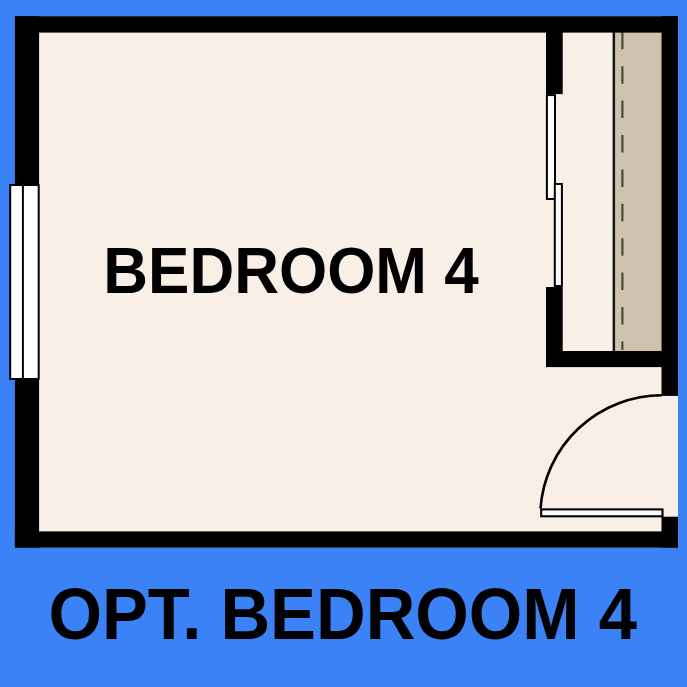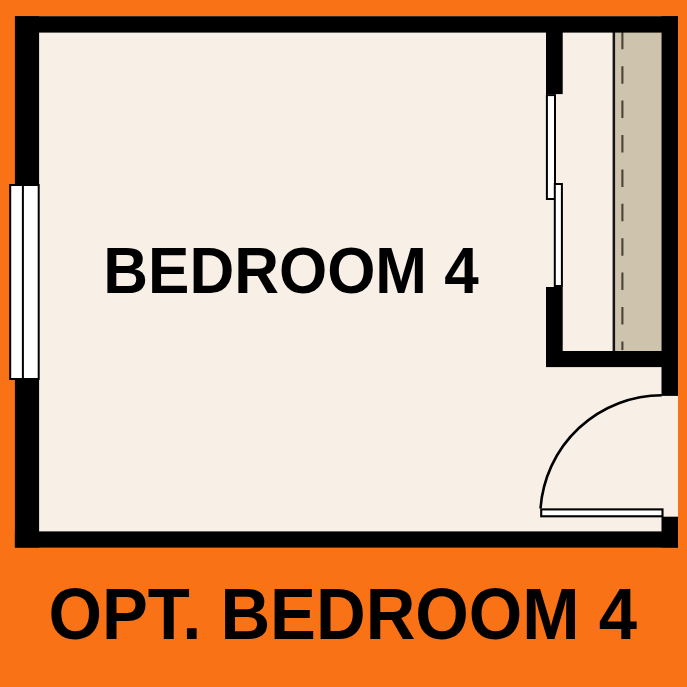--- a/index.html
+++ b/index.html
@@ -1,16 +1,16 @@
 <!DOCTYPE html>
 <html><head>
 <meta charset="utf-8">
 <style>
   html,body{margin:0;padding:0;background:#ffffff;}
-  .page{position:relative;width:687px;height:687px;background:#f97316;overflow:hidden;}
+  .page{position:relative;width:687px;height:687px;background:#3b82f6;overflow:hidden;}
   svg{display:block;}
   text{font-family:"Liberation Sans", sans-serif;font-weight:bold;fill:#000000;}
 </style>
 </head>
 <body>
 <div class="page">
 <svg width="687" height="687" viewBox="0 0 687 687" xmlns="http://www.w3.org/2000/svg">
 
   <rect x="15" y="16" width="663" height="531.5" fill="#f8f0e7"></rect>
 

